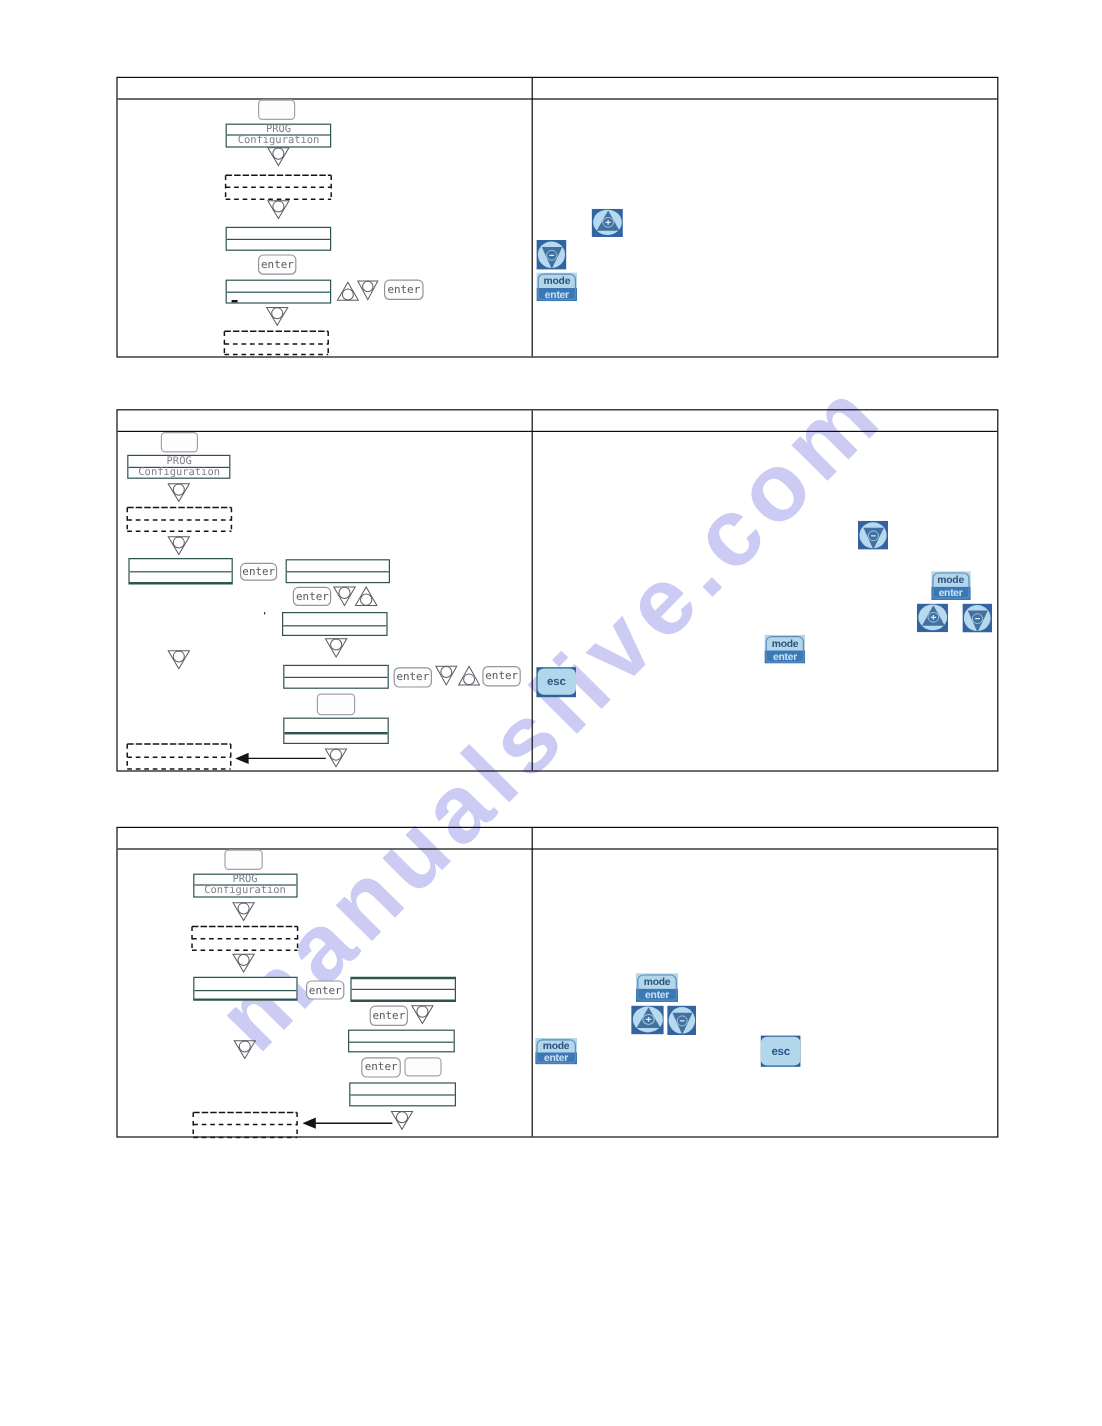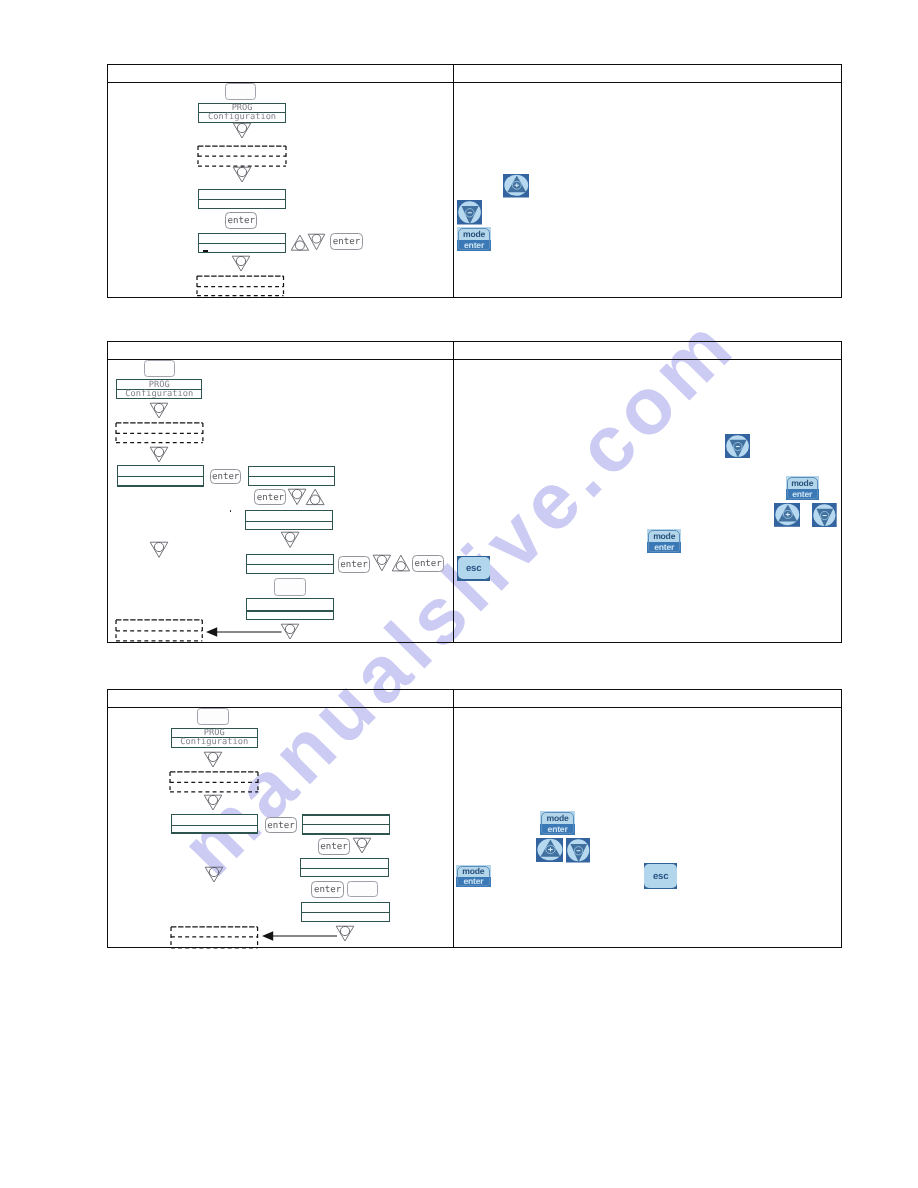--- a/index.html
+++ b/index.html
@@ -4,21 +4,21 @@
 
 html,body{margin:0;padding:0;}
 body{width:918px;height:1188px;background:#fff;overflow:hidden;
      font-family:"Liberation Sans",sans-serif;
      -webkit-font-smoothing:antialiased;text-rendering:geometricPrecision;}
 #page{position:absolute;left:0;top:0;width:918px;height:1188px;background:#fff;}
 .wmwrap{position:absolute;left:0;top:0;width:918px;height:1188px;overflow:hidden;z-index:0;}
 .wm{position:absolute;font-family:"Liberation Sans",sans-serif;font-weight:700;
     color:#cbcbf3;white-space:nowrap;font-size:80px;letter-spacing:6.8px;
     transform-origin:0 0;line-height:0;}
-.lay{position:absolute;left:13px;top:0;width:802px;height:1188px;z-index:2;}
+.lay{position:absolute;left:3px;top:0;width:802px;height:1188px;z-index:2;}
 .tbl{position:absolute;box-sizing:border-box;border:1.4px solid #0d0d0d;}
 .tbl>.hd{position:absolute;left:0;right:0;top:0;border-bottom:1.4px solid #0d0d0d;}
 .tbl>.cv{position:absolute;top:0;bottom:0;border-left:1.4px solid #0d0d0d;}
 .box{position:absolute;box-sizing:border-box;border:0.95px solid #2e5450;background:#fefefe;}
 .box>.bd{position:absolute;left:0;right:0;height:0.95px;background:#2e5450;}
 .rrect{position:absolute;box-sizing:border-box;border:0.9px solid #a2a2ac;border-radius:3.5px;background:#fdfdfd;}
 .ent{position:absolute;box-sizing:border-box;border:0.85px solid #94949c;border-radius:4.5px;
      background:#fdfdfd;color:#58585f;display:flex;align-items:center;justify-content:center;
      font-family:"DejaVu Sans Mono",monospace;-webkit-font-smoothing:antialiased;
      padding-top:1.6px;}

